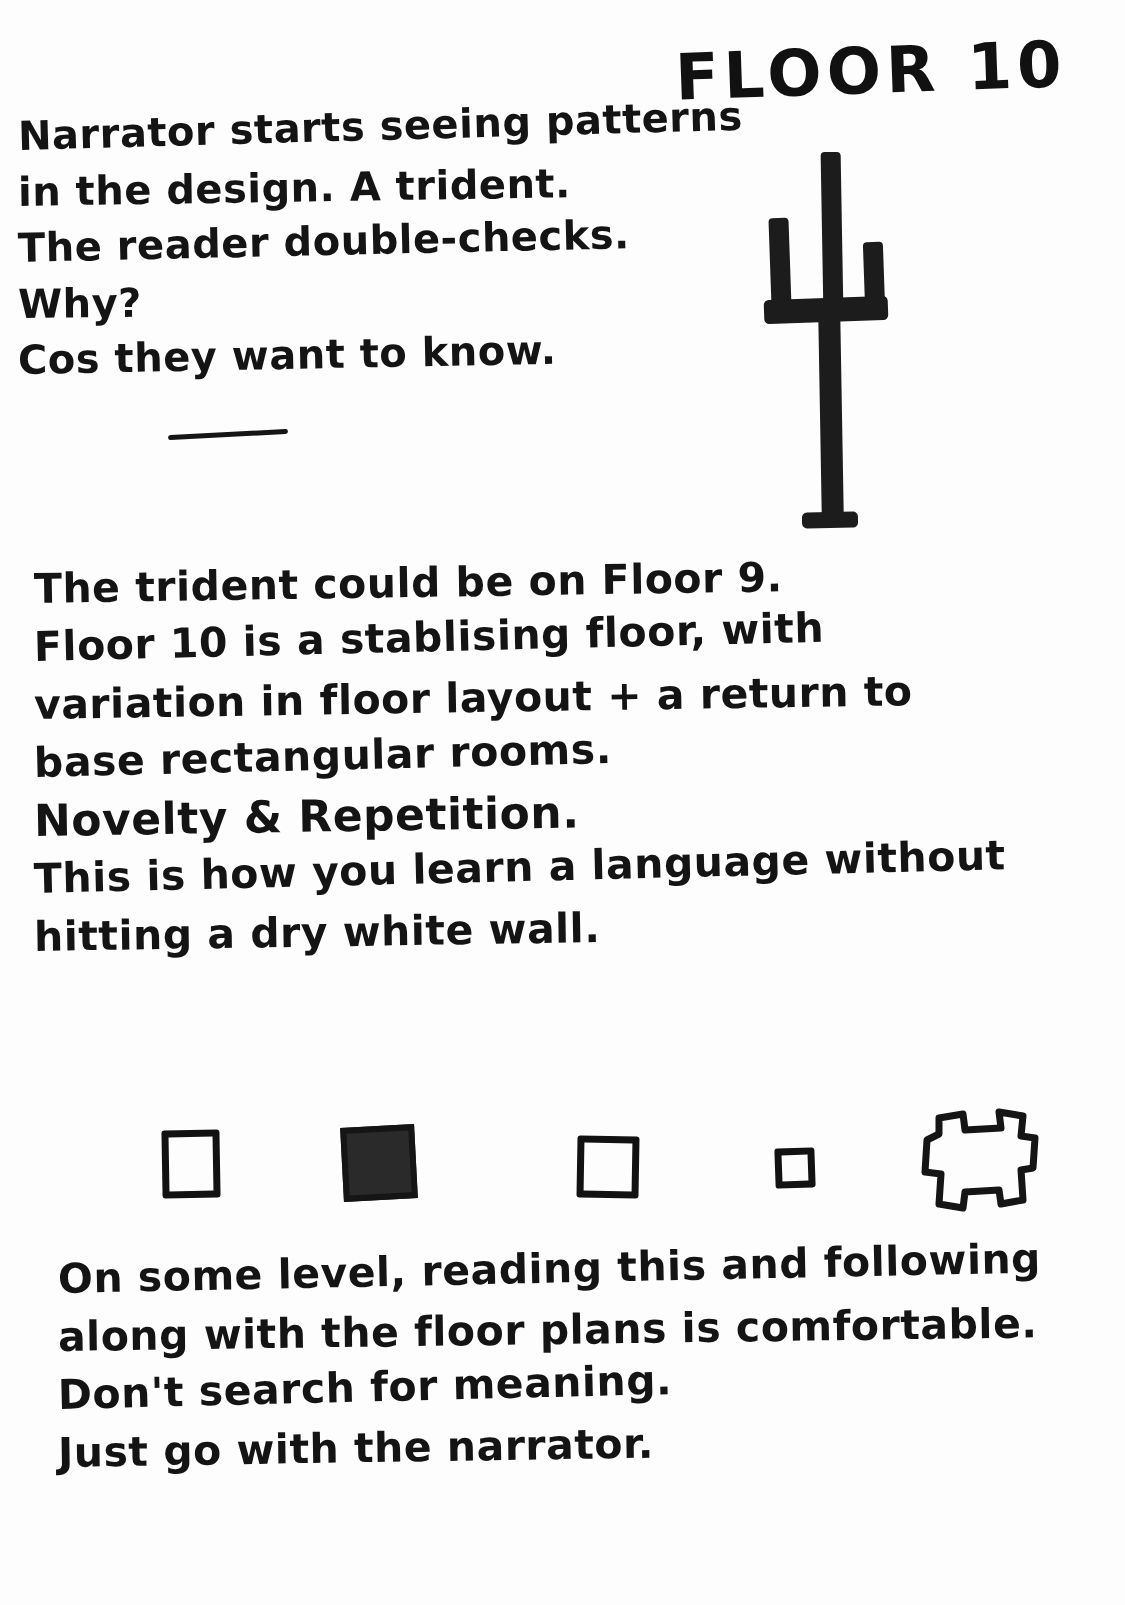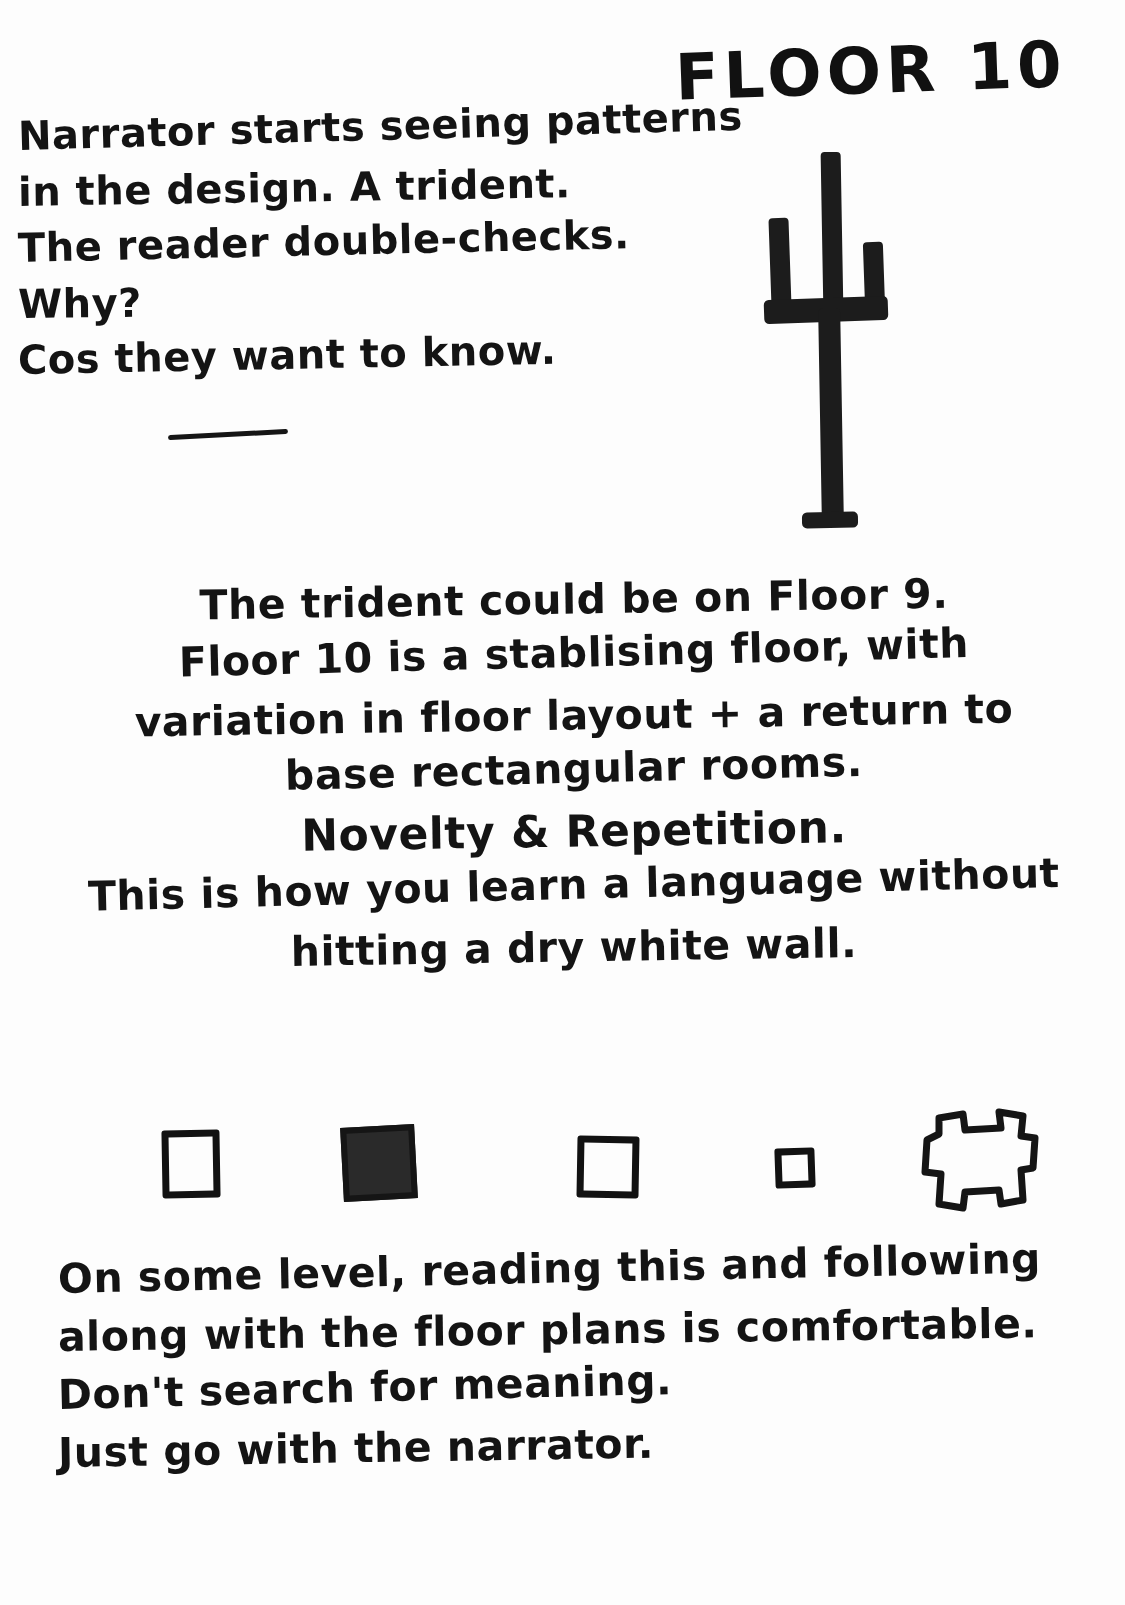--- a/index.html
+++ b/index.html
@@ -67,23 +67,22 @@
     left: 752px;
     top: 140px;
     width: 160px;
     height: 410px;
   }
 
   
   #block-two {
     position: absolute;
     left: 34px;
-    top: 579px;
+    top: 560px;
     width: 1080px;
-    text-align: center;
   }
   #block-two .line {
     font-size: 41px;
     line-height: 58px;
     transform-origin: left center;
   }
   #block-two .line:nth-child(odd) { transform: rotate(-0.9deg); }
   #block-two .line:nth-child(even) { transform: rotate(-1.4deg); }
   #block-two .line.big {
     font-size: 44px;

